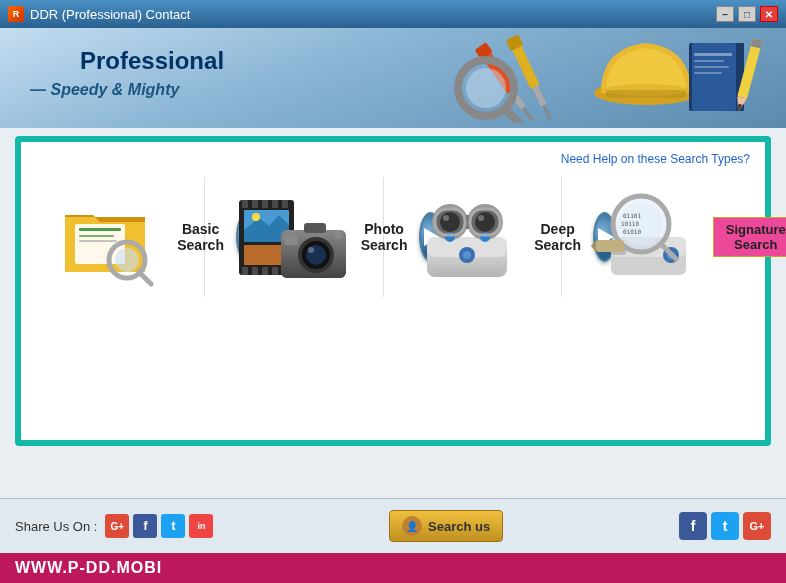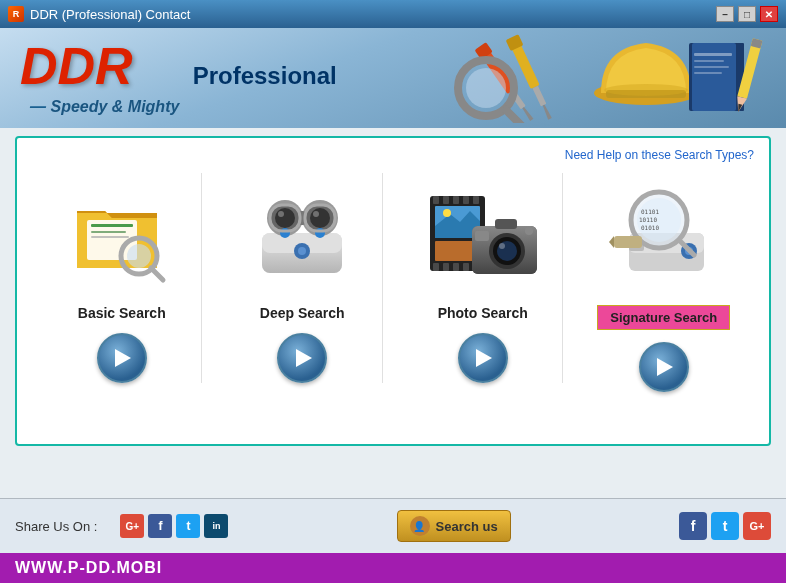--- a/index.html
+++ b/index.html
@@ -112,21 +112,21 @@
     }
 
     
     .main {
       background: #e8eef2;
       padding: 8px 15px;
       height: calc(583px - 28px - 100px - 55px - 30px);
     }
     .search-panel {
       background: white;
-      border: 2px solid #14b8a6;
+      border: 6px solid #14b8a6;
       border-radius: 4px;
       padding: 15px;
       height: 310px;
       position: relative;
     }
     .help-link {
       position: absolute;
       top: 10px;
       right: 15px;
       color: #2266cc;
@@ -136,21 +136,21 @@
     }
     .search-items {
       display: flex;
       justify-content: space-around;
       align-items: flex-start;
       padding-top: 20px;
       height: 280px;
     }
     .search-item {
       display: flex;
-      flex-direction: column;
+      flex-direction: row;
       align-items: center;
       width: 160px;
       gap: 12px;
       border-right: 1px solid #e0e0e0;
       padding: 0 10px;
     }
     .search-item:last-child {
       border-right: none;
     }
     .search-icon-wrap {
@@ -202,21 +202,21 @@
       border-top: 1px solid #b0b8c0;
       height: 55px;
       display: flex;
       align-items: center;
       justify-content: space-between;
       padding: 0 15px;
     }
     .share-section {
       display: flex;
       align-items: center;
-      gap: 23px;
+      gap: 8px;
     }
     .share-label {
       font-size: 13px;
       color: #333;
     }
     .social-icons {
       display: flex;
       gap: 4px;
     }
     .social-icon {
@@ -227,21 +227,21 @@
       align-items: center;
       justify-content: center;
       font-size: 12px;
       font-weight: bold;
       color: white;
       cursor: pointer;
     }
     .social-icon.google { background: #dd4b39; font-size: 10px; }
     .social-icon.facebook { background: #3b5998; }
     .social-icon.twitter { background: #1da1f2; }
-    .social-icon.linkedin { background: #0c4a6e; font-size: 9px; }
+    .social-icon.linkedin { background: #ef4444; font-size: 9px; }
 
     .contact-btn {
       background: linear-gradient(to bottom, #f0c040, #c09020);
       border: 1px solid #a07010;
       border-radius: 4px;
       padding: 5px 12px;
       font-size: 13px;
       font-weight: bold;
       color: #333;
       cursor: pointer;
@@ -291,21 +291,21 @@
       text-align: center;
     }
     .rating-text .good-bad {
       font-size: 10px;
       font-weight: bold;
       color: #333;
     }
 
     
     .footer {
-      background: #a21caf;
+      background: #be185d;
       height: 30px;
       display: flex;
       align-items: center;
       padding: 0 15px;
     }
     .footer-url {
       color: white;
       font-size: 16px;
       font-weight: bold;
       letter-spacing: 1px;
@@ -323,21 +323,20 @@
     <div class="titlebar-btn minimize">–</div>
     <div class="titlebar-btn maximize">□</div>
     <div class="titlebar-btn close">✕</div>
   </div>
 </div>
 
 <div class="header">
   <div class="header-bg-water"></div>
   <div class="header-logo">
     <div style="display:flex; align-items:baseline; position:relative; z-index:2;">
-      <span class="logo-ddr">DDR</span>
       <span class="logo-professional">Professional</span>
     </div>
     <span class="logo-tagline">
       <span style="color:#1a6090;">—</span>
       <span>Speedy &amp; Mighty</span>
     </span>
   </div>
 
   <div class="header-tools">
     <svg width="340" height="90" viewBox="0 0 340 90">
@@ -408,20 +407,68 @@
             <rect x="24" y="46" width="42" height="3" rx="1" fill="#4a9a4a"></rect>
             <rect x="24" y="53" width="35" height="2" rx="1" fill="#4a8a4a" opacity="0.7"></rect>
             <rect x="24" y="58" width="38" height="2" rx="1" fill="#aaa" opacity="0.7"></rect>
 
             <circle cx="72" cy="78" r="18" fill="none" stroke="#aaa" stroke-width="5"></circle>
             <circle cx="72" cy="78" r="12" fill="rgba(200,220,240,0.6)"></circle>
             <line x1="84" y1="90" x2="96" y2="102" stroke="#aaa" stroke-width="5" stroke-linecap="round"></line>
           </svg>
         </div>
         <span class="search-label">Basic Search</span>
+        <div class="play-btn"></div>
+      </div>
+
+      <div class="search-item">
+        <div class="search-icon-wrap">
+          <svg width="115" height="115" viewBox="0 0 115 115">
+
+            <rect x="5" y="20" width="55" height="75" rx="3" fill="#222"></rect>
+            <rect x="8" y="20" width="6" height="8" rx="1" fill="#555" opacity="0.8"></rect>
+            <rect x="18" y="20" width="6" height="8" rx="1" fill="#555" opacity="0.8"></rect>
+            <rect x="28" y="20" width="6" height="8" rx="1" fill="#555" opacity="0.8"></rect>
+            <rect x="38" y="20" width="6" height="8" rx="1" fill="#555" opacity="0.8"></rect>
+            <rect x="48" y="20" width="6" height="8" rx="1" fill="#555" opacity="0.8"></rect>
+            <rect x="8" y="87" width="6" height="8" rx="1" fill="#555" opacity="0.8"></rect>
+            <rect x="18" y="87" width="6" height="8" rx="1" fill="#555" opacity="0.8"></rect>
+            <rect x="28" y="87" width="6" height="8" rx="1" fill="#555" opacity="0.8"></rect>
+            <rect x="38" y="87" width="6" height="8" rx="1" fill="#555" opacity="0.8"></rect>
+            <rect x="48" y="87" width="6" height="8" rx="1" fill="#555" opacity="0.8"></rect>
+
+            <rect x="10" y="30" width="45" height="32" rx="1" fill="#4a9ad4"></rect>
+            <path d="M10,50 L25,38 L35,46 L45,35 L55,45 L55,62 L10,62 Z" fill="#2a7ab0"></path>
+            <circle cx="22" cy="37" r="4" fill="#ffdd44"></circle>
+
+            <rect x="10" y="65" width="45" height="20" rx="1" fill="#e08030" opacity="0.8"></rect>
+
+            <g transform="translate(42, 35)">
+              <rect x="5" y="15" width="65" height="48" rx="6" fill="#666"></rect>
+              <rect x="5" y="15" width="65" height="48" rx="6" fill="url(#camgrad)"></rect>
+              <defs>
+                <linearGradient id="camgrad" x1="0" y1="0" x2="0" y2="1">
+                  <stop offset="0%" stop-color="#888"></stop>
+                  <stop offset="100%" stop-color="#444"></stop>
+                </linearGradient>
+              </defs>
+              <rect x="28" y="8" width="22" height="10" rx="3" fill="#555"></rect>
+
+              <circle cx="40" cy="40" r="18" fill="#333"></circle>
+              <circle cx="40" cy="40" r="14" fill="#111"></circle>
+              <circle cx="40" cy="40" r="10" fill="#1a3050"></circle>
+              <circle cx="35" cy="35" r="3" fill="rgba(255,255,255,0.3)"></circle>
+
+              <rect x="8" y="20" width="14" height="10" rx="2" fill="#888"></rect>
+
+              <circle cx="62" cy="20" r="4" fill="#888"></circle>
+            </g>
+          </svg>
+        </div>
+        <span class="search-label">Photo Search</span>
         <div class="play-btn"></div>
       </div>
 
       <div class="search-item">
         <div class="search-icon-wrap">
           <svg width="110" height="110" viewBox="0 0 110 110">
 
             <rect x="15" y="55" width="80" height="40" rx="8" fill="#d0d0d0"></rect>
             <rect x="15" y="55" width="80" height="40" rx="8" fill="url(#grad1)" opacity="0.5"></rect>
             <defs>
@@ -455,68 +502,20 @@
               <rect x="40" y="22" width="30" height="26" rx="12" fill="none" stroke="#aaa" stroke-width="3"></rect>
             </g>
           </svg>
         </div>
         <span class="search-label">Deep Search</span>
         <div class="play-btn"></div>
       </div>
 
       <div class="search-item">
         <div class="search-icon-wrap">
-          <svg width="115" height="115" viewBox="0 0 115 115">
-
-            <rect x="5" y="20" width="55" height="75" rx="3" fill="#222"></rect>
-            <rect x="8" y="20" width="6" height="8" rx="1" fill="#555" opacity="0.8"></rect>
-            <rect x="18" y="20" width="6" height="8" rx="1" fill="#555" opacity="0.8"></rect>
-            <rect x="28" y="20" width="6" height="8" rx="1" fill="#555" opacity="0.8"></rect>
-            <rect x="38" y="20" width="6" height="8" rx="1" fill="#555" opacity="0.8"></rect>
-            <rect x="48" y="20" width="6" height="8" rx="1" fill="#555" opacity="0.8"></rect>
-            <rect x="8" y="87" width="6" height="8" rx="1" fill="#555" opacity="0.8"></rect>
-            <rect x="18" y="87" width="6" height="8" rx="1" fill="#555" opacity="0.8"></rect>
-            <rect x="28" y="87" width="6" height="8" rx="1" fill="#555" opacity="0.8"></rect>
-            <rect x="38" y="87" width="6" height="8" rx="1" fill="#555" opacity="0.8"></rect>
-            <rect x="48" y="87" width="6" height="8" rx="1" fill="#555" opacity="0.8"></rect>
-
-            <rect x="10" y="30" width="45" height="32" rx="1" fill="#4a9ad4"></rect>
-            <path d="M10,50 L25,38 L35,46 L45,35 L55,45 L55,62 L10,62 Z" fill="#2a7ab0"></path>
-            <circle cx="22" cy="37" r="4" fill="#ffdd44"></circle>
-
-            <rect x="10" y="65" width="45" height="20" rx="1" fill="#e08030" opacity="0.8"></rect>
-
-            <g transform="translate(42, 35)">
-              <rect x="5" y="15" width="65" height="48" rx="6" fill="#666"></rect>
-              <rect x="5" y="15" width="65" height="48" rx="6" fill="url(#camgrad)"></rect>
-              <defs>
-                <linearGradient id="camgrad" x1="0" y1="0" x2="0" y2="1">
-                  <stop offset="0%" stop-color="#888"></stop>
-                  <stop offset="100%" stop-color="#444"></stop>
-                </linearGradient>
-              </defs>
-              <rect x="28" y="8" width="22" height="10" rx="3" fill="#555"></rect>
-
-              <circle cx="40" cy="40" r="18" fill="#333"></circle>
-              <circle cx="40" cy="40" r="14" fill="#111"></circle>
-              <circle cx="40" cy="40" r="10" fill="#1a3050"></circle>
-              <circle cx="35" cy="35" r="3" fill="rgba(255,255,255,0.3)"></circle>
-
-              <rect x="8" y="20" width="14" height="10" rx="2" fill="#888"></rect>
-
-              <circle cx="62" cy="20" r="4" fill="#888"></circle>
-            </g>
-          </svg>
-        </div>
-        <span class="search-label">Photo Search</span>
-        <div class="play-btn"></div>
-      </div>
-
-      <div class="search-item">
-        <div class="search-icon-wrap">
           <svg width="110" height="110" viewBox="0 0 110 110">
 
             <rect x="20" y="55" width="75" height="38" rx="6" fill="#d0d0d0"></rect>
             <rect x="20" y="55" width="75" height="20" rx="6" fill="#e0e0e0"></rect>
             <ellipse cx="80" cy="73" rx="8" ry="8" fill="#3a70b0"></ellipse>
             <ellipse cx="80" cy="73" rx="4" ry="4" fill="#5a90d0"></ellipse>
 
             <rect x="20" y="63" width="15" height="10" rx="2" fill="#bbb"></rect>
 
             <circle cx="50" cy="42" r="28" fill="rgba(200,220,240,0.3)" stroke="#aaa" stroke-width="5"></circle>

